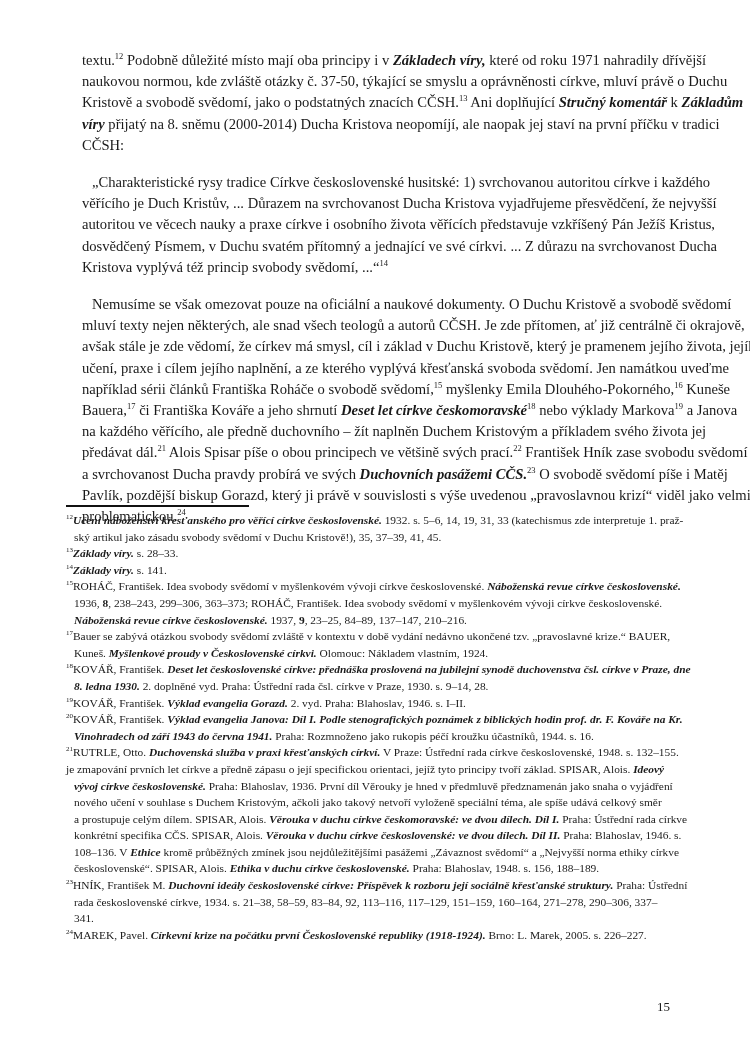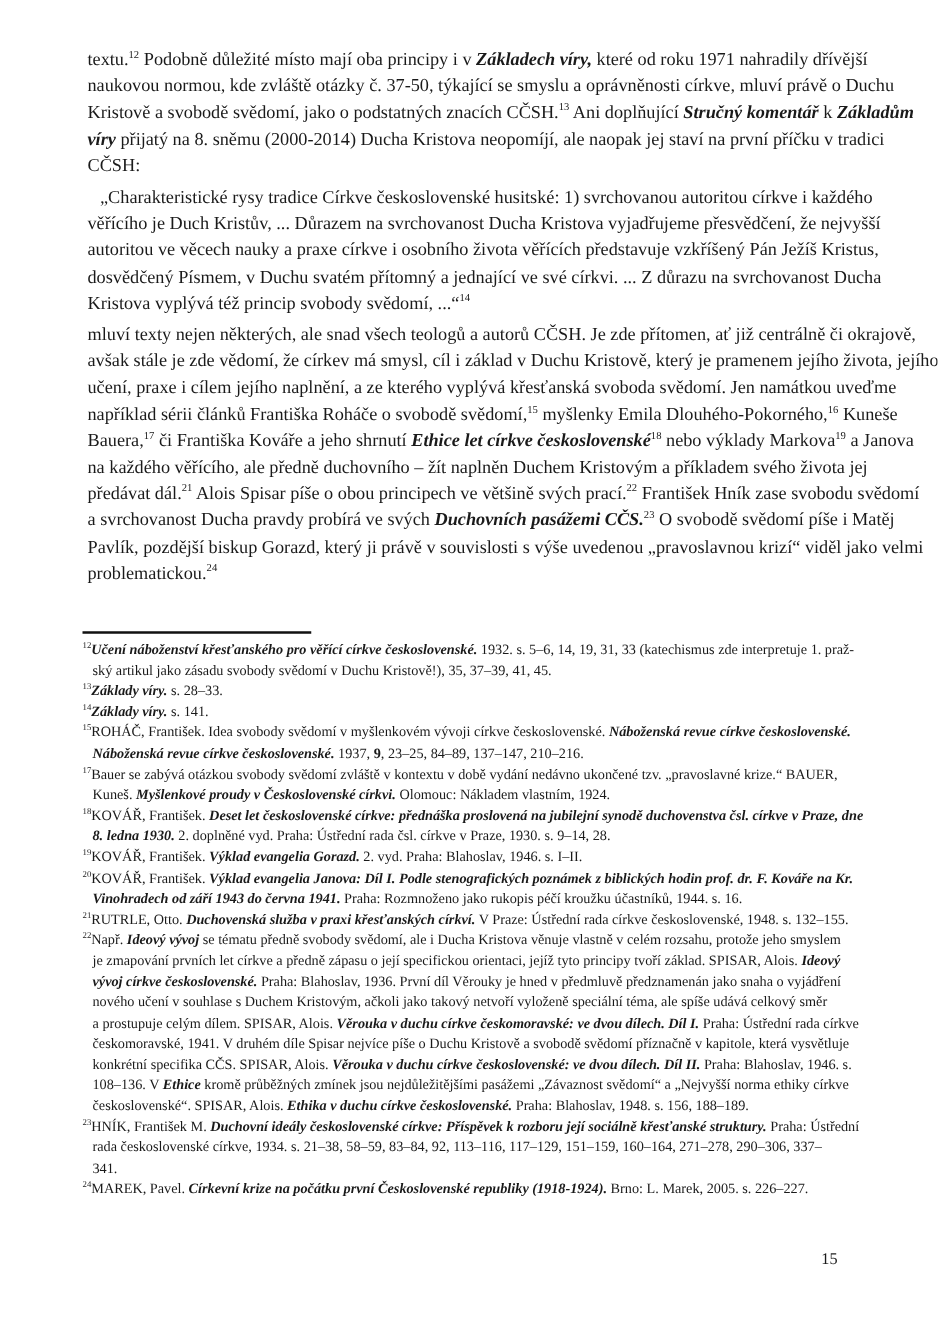--- a/index.html
+++ b/index.html
@@ -1,19 +1,19 @@
 <!DOCTYPE html>
 <html><head>
 <meta charset="utf-8">
 <style>
   html, body { margin:0; padding:0; background:#ffffff; }
   body { width:750px; height:1060px; position:relative; overflow:hidden; color:#1a1a1a; }
   .page { position:absolute; left:66px; top:34px; width:616px; font-family:"Liberation Serif", "DejaVu Serif", serif; }
   .body-text { font-size:14.6px; line-height:21.2px; text-align:justify; }
-  .body-text p { margin:4px; }
+  .body-text p { margin:16px; }
   .line { display:block; text-align:justify; text-align-last:justify; white-space:nowrap; }
   .line.last { text-align-last:left; }
   .indent { padding-left:10px; }
   sup { font-size:8.5px; line-height:0; vertical-align:super; }
   i, .it { font-style:italic; font-weight:bold; }
   .rule { position:absolute; left:66px; top:505px; width:183px; height:2px; background:#111; }
   .footnotes { position:absolute; left:66px; top:512px; width:616px; font-family:"Liberation Serif", "DejaVu Serif", serif; font-size:11.4px; line-height:16.6px; }
   .fn { margin:0; padding-left:8px; text-indent:-8px; }
   .fn .l { display:block; white-space:nowrap; }
   .fn .l + .l { text-indent:0; }
@@ -34,25 +34,26 @@
         <span class="line last">CČSH:</span>
       </p>
       <p>
         <span class="line indent">„Charakteristické rysy tradice Církve československé husitské: 1) svrchovanou autoritou církve i každého</span>
         <span class="line">věřícího je Duch Kristův, ... Důrazem na svrchovanost Ducha Kristova vyjadřujeme přesvědčení, že nejvyšší</span>
         <span class="line">autoritou ve věcech nauky a praxe církve i osobního života věřících představuje vzkříšený Pán Ježíš Kristus,</span>
         <span class="line">dosvědčený Písmem, v Duchu svatém přítomný a jednající ve své církvi. ... Z důrazu na svrchovanost Ducha</span>
         <span class="line last">Kristova vyplývá též princip svobody svědomí, ...“<sup>14</sup></span>
       </p>
       <p>
+        <span class="line indent">Nemusíme se však omezovat pouze na oficiální a naukové dokumenty. O Duchu Kristově a svobodě svědomí</span>
         <span class="line">mluví texty nejen některých, ale snad všech teologů a autorů CČSH. Je zde přítomen, ať již centrálně či okrajově,</span>
         <span class="line">avšak stále je zde vědomí, že církev má smysl, cíl i základ v Duchu Kristově, který je pramenem jejího života, jejího</span>
         <span class="line">učení, praxe i cílem jejího naplnění, a ze kterého vyplývá křesťanská svoboda svědomí. Jen namátkou uveďme</span>
         <span class="line">například sérii článků Františka Roháče o svobodě svědomí,<sup>15</sup> myšlenky Emila Dlouhého-Pokorného,<sup>16</sup> Kuneše</span>
-        <span class="line">Bauera,<sup>17</sup> či Františka Kováře a jeho shrnutí <i>Ethice let církve československé</i><sup>18</sup> nebo výklady Markova<sup>19</sup> a Janova</span>
+        <span class="line">Bauera,<sup>17</sup> či Františka Kováře a jeho shrnutí <i>Deset let církve českomoravské</i><sup>18</sup> nebo výklady Markova<sup>19</sup> a Janova</span>
         <span class="line">na každého věřícího, ale předně duchovního – žít naplněn Duchem Kristovým a příkladem svého života jej</span>
         <span class="line">předávat dál.<sup>21</sup> Alois Spisar píše o obou principech ve většině svých prací.<sup>22</sup> František Hník zase svobodu svědomí</span>
         <span class="line">a svrchovanost Ducha pravdy probírá ve svých <i>Duchovních pasážemi CČS.</i><sup>23</sup> O svobodě svědomí píše i Matěj</span>
         <span class="line">Pavlík, pozdější biskup Gorazd, který ji právě v souvislosti s výše uvedenou „pravoslavnou krizí“ viděl jako velmi</span>
         <span class="line last">problematickou.<sup>24</sup></span>
       </p>
     </div>
 </div>
 
 <div class="rule"></div>
@@ -63,20 +64,21 @@
       <span class="l">ský artikul jako zásadu svobody svědomí v Duchu Kristově!), 35, 37–39, 41, 45.</span>
     </div>
     <div class="fn">
       <span class="l"><sup>13</sup><i>Základy víry.</i> s. 28–33.</span>
     </div>
     <div class="fn">
       <span class="l"><sup>14</sup><i>Základy víry.</i> s. 141.</span>
     </div>
     <div class="fn">
       <span class="l"><sup>15</sup>ROHÁČ, František. Idea svobody svědomí v myšlenkovém vývoji církve československé. <i>Náboženská revue církve československé.</i></span>
+      <span class="l">1936, <b>8</b>, 238–243, 299–306, 363–373; ROHÁČ, František. Idea svobody svědomí v myšlenkovém vývoji církve československé.</span>
       <span class="l"><i>Náboženská revue církve československé.</i> 1937, <b>9</b>, 23–25, 84–89, 137–147, 210–216.</span>
     </div>
     <div class="fn">
       <span class="l"><sup>17</sup>Bauer se zabývá otázkou svobody svědomí zvláště v kontextu v době vydání nedávno ukončené tzv. „pravoslavné krize.“ BAUER,</span>
       <span class="l">Kuneš. <i>Myšlenkové proudy v Československé církvi.</i> Olomouc: Nákladem vlastním, 1924.</span>
     </div>
     <div class="fn">
       <span class="l"><sup>18</sup>KOVÁŘ, František. <i>Deset let československé církve: přednáška proslovená na jubilejní synodě duchovenstva čsl. církve v Praze, dne</i></span>
       <span class="l"><i>8. ledna 1930.</i> 2. doplněné vyd. Praha: Ústřední rada čsl. církve v Praze, 1930. s. 9–14, 28.</span>
     </div>
@@ -84,26 +86,24 @@
       <span class="l"><sup>19</sup>KOVÁŘ, František. <i>Výklad evangelia Gorazd.</i> 2. vyd. Praha: Blahoslav, 1946. s. I–II.</span>
     </div>
     <div class="fn">
       <span class="l"><sup>20</sup>KOVÁŘ, František. <i>Výklad evangelia Janova: Díl I. Podle stenografických poznámek z biblických hodin prof. dr. F. Kováře na Kr.</i></span>
       <span class="l"><i>Vinohradech od září 1943 do června 1941.</i> Praha: Rozmnoženo jako rukopis péčí kroužku účastníků, 1944. s. 16.</span>
     </div>
     <div class="fn">
       <span class="l"><sup>21</sup>RUTRLE, Otto. <i>Duchovenská služba v praxi křesťanských církví.</i> V Praze: Ústřední rada církve československé, 1948. s. 132–155.</span>
     </div>
     <div class="fn">
-      <span class="l"><sup>22</sup>Např. <i>Ideový vývoj</i> se tématu předně svobody svědomí, ale i Ducha Kristova věnuje vlastně v celém rozsahu, protože jeho smyslem</span>
       <span class="l">je zmapování prvních let církve a předně zápasu o její specifickou orientaci, jejíž tyto principy tvoří základ. SPISAR, Alois. <i>Ideový</i></span>
       <span class="l"><i>vývoj církve československé.</i> Praha: Blahoslav, 1936. První díl Věrouky je hned v předmluvě předznamenán jako snaha o vyjádření</span>
       <span class="l">nového učení v souhlase s Duchem Kristovým, ačkoli jako takový netvoří vyloženě speciální téma, ale spíše udává celkový směr</span>
       <span class="l">a prostupuje celým dílem. SPISAR, Alois. <i>Věrouka v duchu církve českomoravské: ve dvou dílech. Díl I.</i> Praha: Ústřední rada církve</span>
-      <span class="l">českomoravské, 1941. V druhém díle Spisar nejvíce píše o Duchu Kristově a svobodě svědomí příznačně v kapitole, která vysvětluje</span>
       <span class="l">konkrétní specifika CČS. SPISAR, Alois. <i>Věrouka v duchu církve československé: ve dvou dílech. Díl II.</i> Praha: Blahoslav, 1946. s.</span>
       <span class="l">108–136. V <i>Ethice</i> kromě průběžných zmínek jsou nejdůležitějšími pasážemi „Závaznost svědomí“ a „Nejvyšší norma ethiky církve</span>
       <span class="l">československé“. SPISAR, Alois. <i>Ethika v duchu církve československé.</i> Praha: Blahoslav, 1948. s. 156, 188–189.</span>
     </div>
     <div class="fn">
       <span class="l"><sup>23</sup>HNÍK, František M. <i>Duchovní ideály československé církve: Příspěvek k rozboru její sociálně křesťanské struktury.</i> Praha: Ústřední</span>
       <span class="l">rada československé církve, 1934. s. 21–38, 58–59, 83–84, 92, 113–116, 117–129, 151–159, 160–164, 271–278, 290–306, 337–</span>
       <span class="l">341.</span>
     </div>
     <div class="fn">

